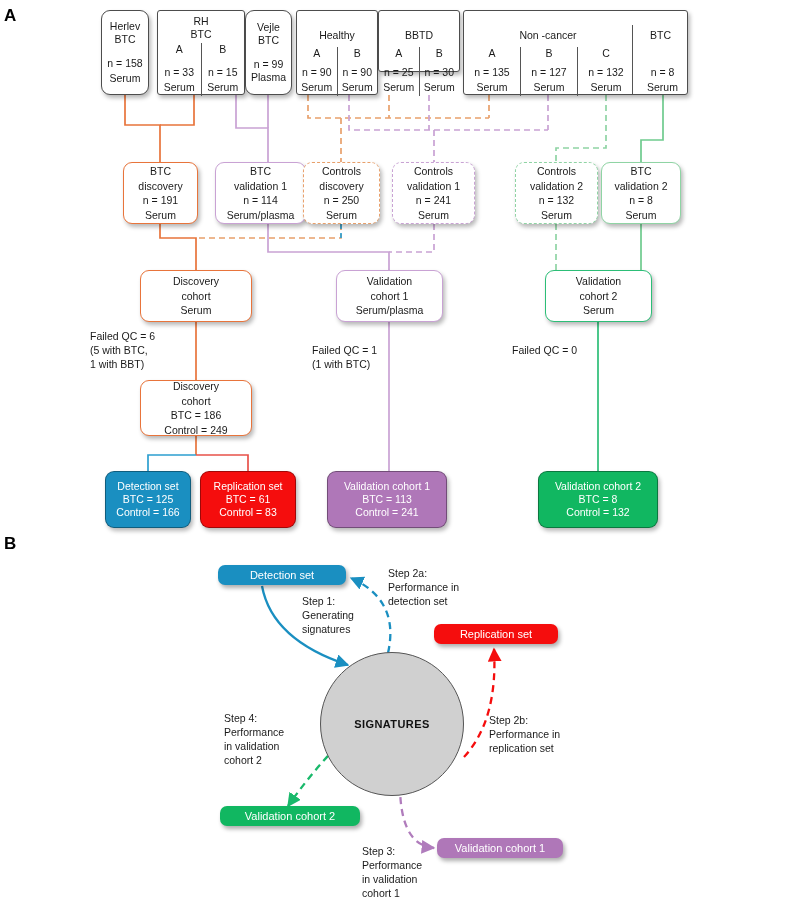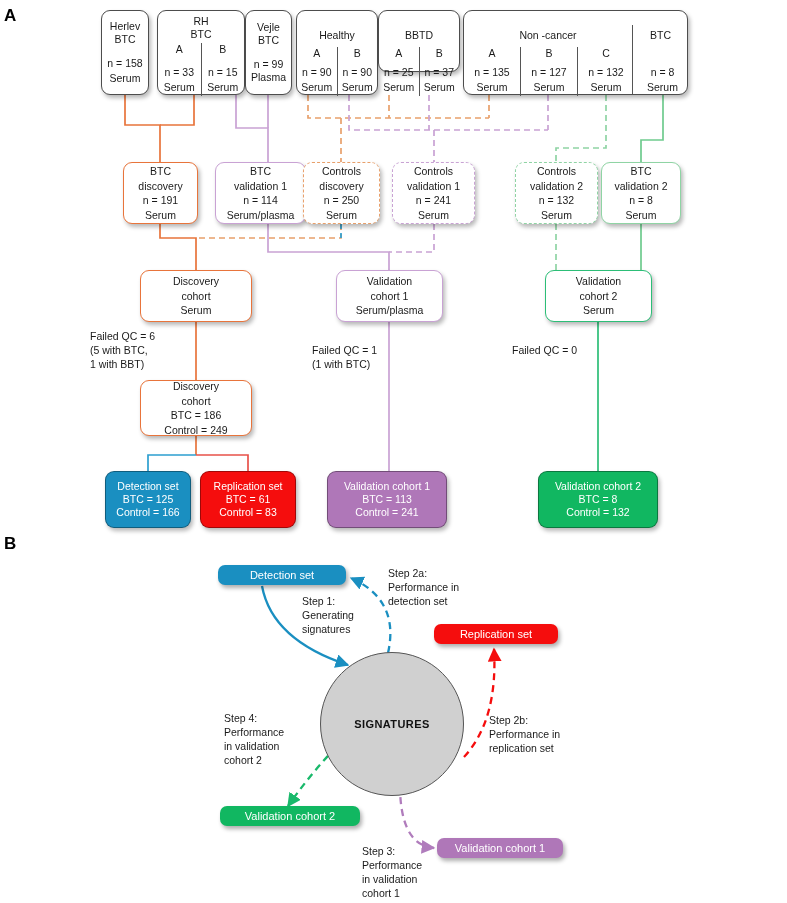--- a/index.html
+++ b/index.html
@@ -18,21 +18,21 @@
         background:#fff;display:flex;flex-direction:column;
         align-items:center;justify-content:center;
         font-size:10.5px;line-height:13px;text-align:center;
         box-shadow:2px 3px 4px rgba(0,0,0,.28);}
   .node .ln{display:block;white-space:nowrap;}
 
   .src{border:1.3px solid #4d4d4d;}
 
   
   .srcgrp{position:absolute;box-sizing:border-box;border:1.3px solid #4d4d4d;
-          border-radius:9px;background:#fff;
+          border-radius:3px;background:#fff;
           box-shadow:2px 3px 4px rgba(0,0,0,.28);
           font-size:10.5px;line-height:13px;text-align:center;}
   .srcgrp .title{position:absolute;left:0;right:0;text-align:center;}
   .cols{position:absolute;left:0;right:0;bottom:0;display:flex;}
   .col{flex:1;display:flex;flex-direction:column;align-items:center;
        justify-content:flex-start;}
   .col + .col{border-left:1.1px solid #555;}
 
   .stage{font-size:10.5px;line-height:14.5px;}
   .solid-or{border:1.7px solid #E8743B;}
@@ -165,21 +165,21 @@
   <div class="srcgrp" style="left:378px;top:10px;width:82px;height:62px;">
     <div class="title" style="top:18px;">BBTD</div>
     <div class="cols" style="top:36px;height:49px;">
       <div class="col">
         <span class="ln">A</span>
         <span class="ln" style="margin-top:6px">n = 25</span>
         <span class="ln" style="margin-top:2px">Serum</span>
       </div>
       <div class="col">
         <span class="ln">B</span>
-        <span class="ln" style="margin-top:6px">n = 37</span>
+        <span class="ln" style="margin-top:6px">n = 30</span>
         <span class="ln" style="margin-top:2px">Serum</span>
       </div>
     </div>
   </div>
 
   <div class="srcgrp" style="left:463px;top:10px;width:225px;height:85px;">
     <div style="position:absolute;left:0;width:168px;top:18px;text-align:center;">Non -cancer</div>
     <div style="position:absolute;left:168px;width:57px;top:18px;text-align:center;">BTC</div>
     <div style="position:absolute;left:168px;top:14px;bottom:0;border-left:1.1px solid #555;"></div>
     <div class="cols" style="top:36px;height:49px;">

